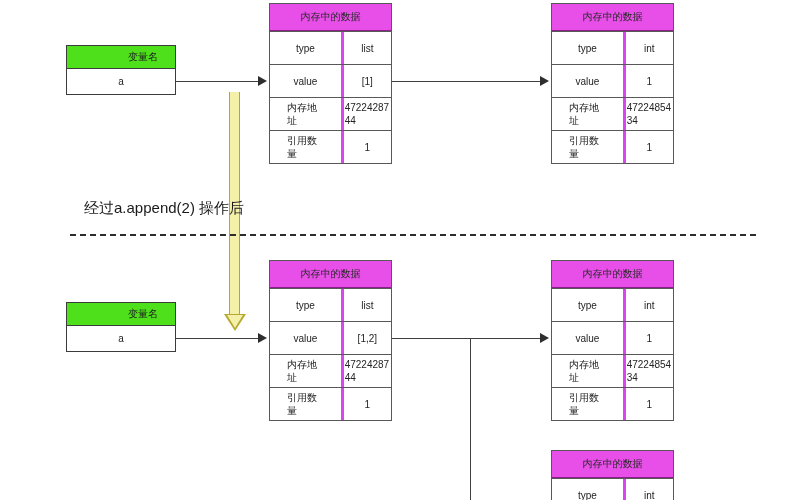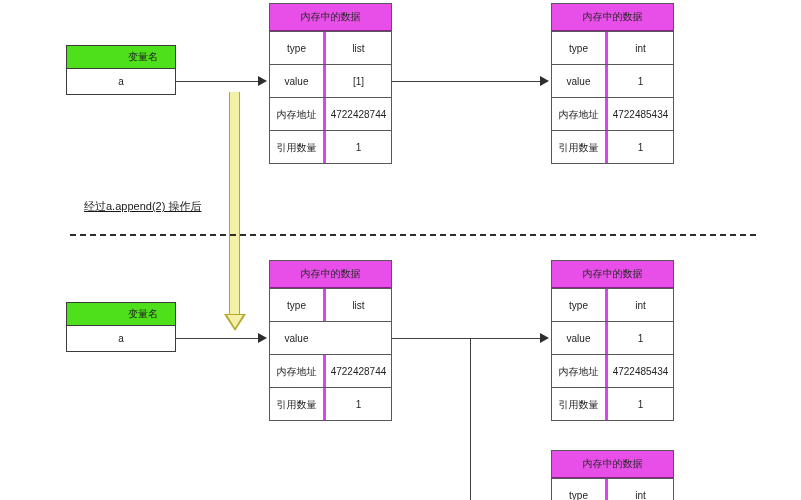--- a/index.html
+++ b/index.html
@@ -73,20 +73,21 @@
   .mem-k, .mem-v {
     display: flex;
     align-items: center;
     justify-content: center;
     font-size: 10px;
     color: #242424;
     text-align: left;
     box-sizing: border-box;
     padding: 3px 1px;
     line-height: 13px;
+    margin-left: 16px;
   }
   .mem-k { width: 53px; }
   .mem-v {
     width: 68px;
     border-left: 3px solid #d946ef;
     word-break: break-all;
   }
 
   
   .hline {
@@ -111,24 +112,23 @@
   
   .divider {
     position: absolute;
     height: 0;
     border-top: 2px dashed #2d2d2d;
   }
 
   
   .caption {
     position: absolute;
-    font-size: 11px;
+    font-size: 15px;
     color: #1a1a1a;
     white-space: nowrap;
-    text-decoration: underline;
   }
 
   
   .yarrow-shaft {
     position: absolute;
     background: #f5f0a8;
     border-left: 1.5px solid #b5a830;
     border-right: 1.5px solid #b5a830;
     box-sizing: border-box;
   }
@@ -232,20 +232,21 @@
   <div class="arrow-head" style="left:258px; top:333px;"></div>
 
   <div class="mem-table" style="left:269px; top:260px;">
     <div class="mem-head">内存中的数据</div>
     <div class="mem-row">
       <div class="mem-k">type</div>
       <div class="mem-v">list</div>
     </div>
     <div class="mem-row">
       <div class="mem-k">value</div>
+      <div class="mem-v">[1,2]</div>
     </div>
     <div class="mem-row">
       <div class="mem-k">内存地址</div>
       <div class="mem-v">4722428744</div>
     </div>
     <div class="mem-row">
       <div class="mem-k">引用数量</div>
       <div class="mem-v">1</div>
     </div>
   </div>

